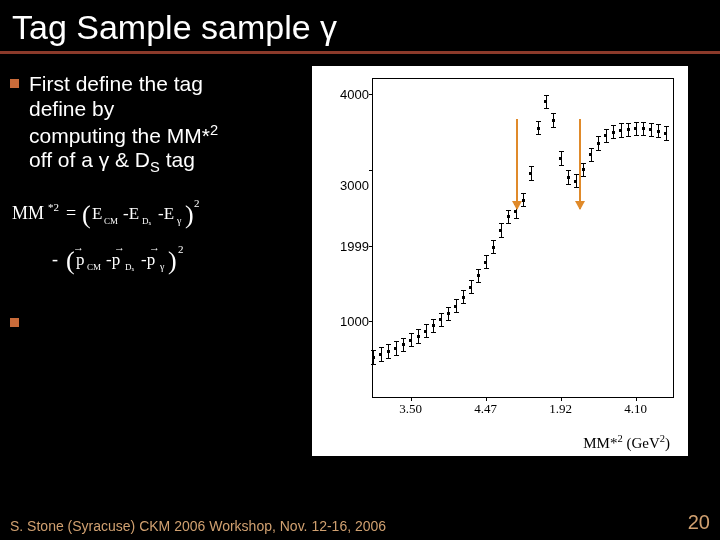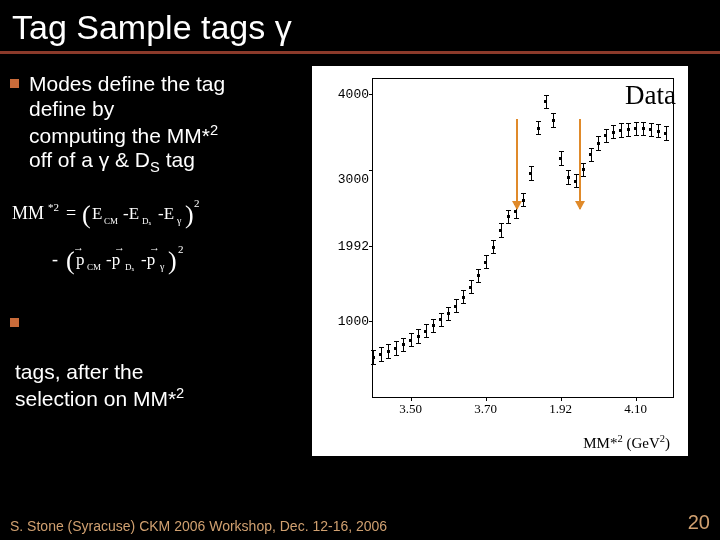--- a/index.html
+++ b/index.html
@@ -73,21 +73,21 @@
     top: 12px;
     width: 300px;
     height: 318px;
     border: 1px solid #000;
   }
   .ytick {
     position: absolute;
     right: 100%;
     margin-right: 4px;
     font-size: 13px;
-    font-family: Liberation Mono, monospace;
+    font-family: Liberation Sans, sans-serif;
     transform: translateY(-50%);
     color: #000;
   }
   .ytick-line {
     position: absolute;
     left: -4px;
     width: 4px;
     height: 1px;
     background: #000;
   }
@@ -163,30 +163,30 @@
     position: absolute;
     height: 1px;
     width: 5px;
     background: #000;
     left: -2px;
   }
 </style>
 </head>
 <body>
 
-<div class="title-bar">Tag Sample tags γ</div>
+<div class="title-bar">Tag Sample sample γ</div>
 <div class="title-rule"></div>
 
 <div class="content">
   <div class="leftcol">
 
     <div class="bullet-row">
       <div class="bullet-sq"></div>
       <div class="bullet-text">
-        <span>Modes  define the tag</span><br>
+        <span>First  define the tag</span><br>
         <span>define by</span><br>
         <span>computing the MM*</span><span class="superscript">2</span><br>
         <span>off of a γ &amp; D</span><span class="subscript">S</span><span> tag</span>
       </div>
     </div>
 
     <svg class="formula" viewBox="0 0 270 92">
       <text x="2" y="28" fill="#fff" font-family="Times New Roman,serif" font-size="18">MM</text>
       <text x="38" y="20" fill="#fff" font-family="Times New Roman,serif" font-size="11">*2</text>
       <text x="56" y="28" fill="#fff" font-family="Times New Roman,serif" font-size="18">=</text>
@@ -212,41 +212,39 @@
       <text x="150" y="79" fill="#fff" font-family="Times New Roman,serif" font-size="10">γ</text>
       <text x="158" y="78" fill="#fff" font-family="Times New Roman,serif" font-size="26">)</text>
       <text x="168" y="62" fill="#fff" font-family="Times New Roman,serif" font-size="11">2</text>
     </svg>
 
     <div class="bullet-row">
       <div class="bullet-sq"></div>
       <div class="bullet-text">
         <br>
         <br>
-        <span style="margin-left:-14px">tags, after the</span><br>
-        <span style="margin-left:-14px"><span>selection on MM*</span><span class="superscript">2</span></span>
+        <br>
       </div>
     </div>
 
   </div>
 
   <div class="chart-wrap">
-    <div class="annot-data" style="right:12px;top:14px">Data</div>
     <div class="chart-area" id="chart-area">
         <div class="ytick" style="top: 242.286px;">1000</div>
         <div class="ytick-line" style="top: 242.286px;"></div>
-        <div class="ytick" style="top: 166.571px;">1992</div>
+        <div class="ytick" style="top: 166.571px;">1999</div>
         <div class="ytick-line" style="top: 166.571px;"></div>
-        <div class="ytick" style="top: 100px;">3000</div>
+        <div class="ytick" style="top: 106px;">3000</div>
         <div class="ytick-line" style="top: 90.8571px;"></div>
         <div class="ytick" style="top: 15.1429px;">4000</div>
         <div class="ytick-line" style="top: 15.1429px;"></div>
         <div class="xtick" style="left: 37.5px;">3.50</div>
         <div class="xtick-line" style="left: 37.5px;"></div>
-        <div class="xtick" style="left: 112.5px;">3.70</div>
+        <div class="xtick" style="left: 112.5px;">4.47</div>
         <div class="xtick-line" style="left: 112.5px;"></div>
         <div class="xtick" style="left: 187.5px;">1.92</div>
         <div class="xtick-line" style="left: 187.5px;"></div>
         <div class="xtick" style="left: 262.5px;">4.10</div>
         <div class="xtick-line" style="left: 262.5px;"></div>
         <div class="errbar" style="left: 0px; top: 271.436px; height: 14.3857px;">
           <div class="errcap" style="top: 0px;"></div>
           <div class="errcap" style="bottom: 0px;"></div>
         </div>
         <div style="position: absolute; left: -1.5px; top: 277.129px; width: 3px; height: 3px; background: rgb(0, 0, 0);"></div>
@@ -448,15 +446,15 @@
         <div class="arrow" style="left: 142.5px; top: 40px; height: 90px;"></div>
         <div class="arrow" style="left: 206.25px; top: 40px; height: 90px;"></div>
       </div>
     <div class="xlabel">
       <span>MM*</span><sup style="font-size:0.7em">2</sup><span> (GeV</span><sup style="font-size:0.7em">2</sup><span>)</span>
     </div>
   </div>
 </div>
 
 <div class="footer">
-  <span>S. Stone (Syracuse) CKM 2006 Workshop, Dec. 12-16, 2006</span>
+  <span>S. Stone (Syracuse) CKM 2006 Workshop, Nov. 12-16, 2006</span>
   <span class="pagenum">20</span>
 </div>
 
 </body></html>

